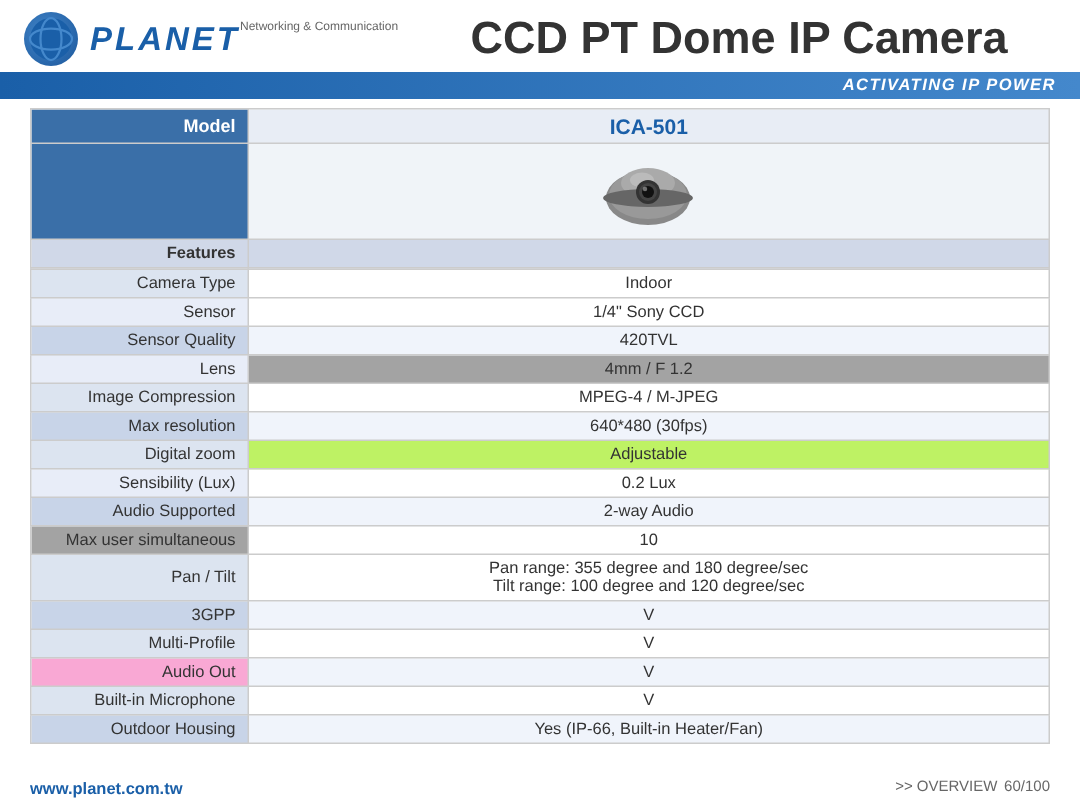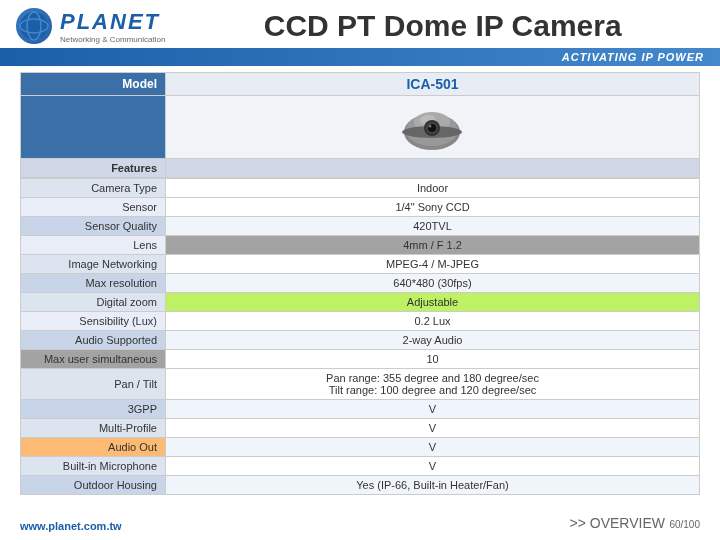--- a/index.html
+++ b/index.html
@@ -41,21 +41,21 @@
       display: flex;
       align-items: center;
       justify-content: center;
       color: white;
       font-size: 8px;
       font-weight: bold;
     }
 
     .logo-text {
       display: flex;
-      flex-direction: column;
+      flex-direction: row;
     }
 
     .logo-name {
       font-size: 22px;
       font-weight: bold;
       color: #1a5fa8;
       letter-spacing: 2px;
       text-transform: uppercase;
       font-style: italic;
     }
@@ -163,21 +163,21 @@
       align-items: flex-end;
     }
 
     .footer-website {
       font-size: 11px;
       color: #1a5fa8;
       font-weight: bold;
     }
 
     .footer-nav {
-      font-size: 14px;
+      font-size: 10px;
       color: #666;
     }
 
     .footer-page {
       font-size: 10px;
       color: #666;
     }
   </style>
 </head>
 <body>
@@ -251,21 +251,21 @@
           </tr>
           <tr>
             <td class="col-label" style="background: rgb(200, 212, 232); font-size: 11px;">Sensor Quality</td>
             <td class="col-value" style="background: rgb(240, 244, 251); font-size: 11px; white-space: pre-line;">420TVL</td>
           </tr>
           <tr>
             <td class="col-label" style="background: rgb(232, 237, 248); font-size: 11px;">Lens</td>
             <td class="col-value" style="background: #a3a3a3; font-size: 11px; white-space: pre-line; margin-top: 48px;">4mm / F 1.2</td>
           </tr>
           <tr>
-            <td class="col-label" style="background: rgb(220, 228, 240); font-size: 11px;">Image Networking</td>
+            <td class="col-label" style="background: rgb(220, 228, 240); font-size: 11px;">Image Compression</td>
             <td class="col-value" style="background: rgb(255, 255, 255); font-size: 11px; white-space: pre-line;">MPEG-4 / M-JPEG</td>
           </tr>
           <tr>
             <td class="col-label" style="background: rgb(200, 212, 232); font-size: 11px;">Max resolution</td>
             <td class="col-value" style="background: rgb(240, 244, 251); font-size: 11px; white-space: pre-line;">640*480 (30fps)</td>
           </tr>
           <tr>
             <td class="col-label" style="background: rgb(220, 228, 240); font-size: 11px;">Digital zoom</td>
             <td class="col-value" style="background: #bef264; font-size: 11px; white-space: pre-line; margin-left: 36px;">Adjustable</td>
           </tr>
@@ -288,21 +288,21 @@
           </tr>
           <tr>
             <td class="col-label" style="background: rgb(200, 212, 232); font-size: 11px;">3GPP</td>
             <td class="col-value" style="background: rgb(240, 244, 251); font-size: 11px; white-space: pre-line;">V</td>
           </tr>
           <tr>
             <td class="col-label" style="background: rgb(220, 228, 240); font-size: 11px;">Multi-Profile</td>
             <td class="col-value" style="background: rgb(255, 255, 255); font-size: 11px; white-space: pre-line;">V</td>
           </tr>
           <tr>
-            <td class="col-label" style="background: #fdba74; font-size: 11px;">Audio Out</td>
+            <td class="col-label" style="background: #f9a8d4; font-size: 11px;">Audio Out</td>
             <td class="col-value" style="background: rgb(240, 244, 251); font-size: 11px; white-space: pre-line;">V</td>
           </tr>
           <tr>
             <td class="col-label" style="background: rgb(220, 228, 240); font-size: 11px;">Built-in Microphone</td>
             <td class="col-value" style="background: rgb(255, 255, 255); font-size: 11px; white-space: pre-line;">V</td>
           </tr>
           <tr>
             <td class="col-label" style="background: rgb(200, 212, 232); font-size: 11px;">Outdoor Housing</td>
             <td class="col-value" style="background: rgb(240, 244, 251); font-size: 11px; white-space: pre-line;">Yes (IP-66, Built-in Heater/Fan)</td>
           </tr>

